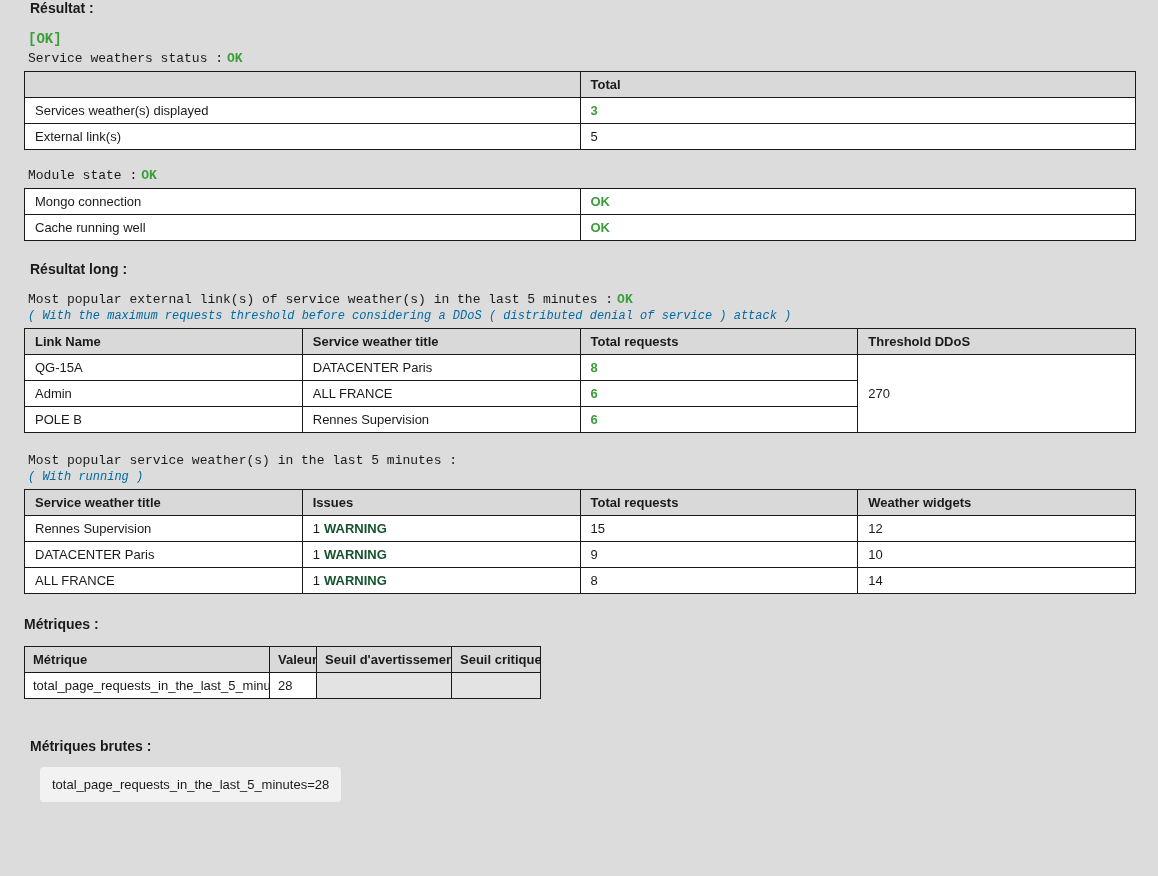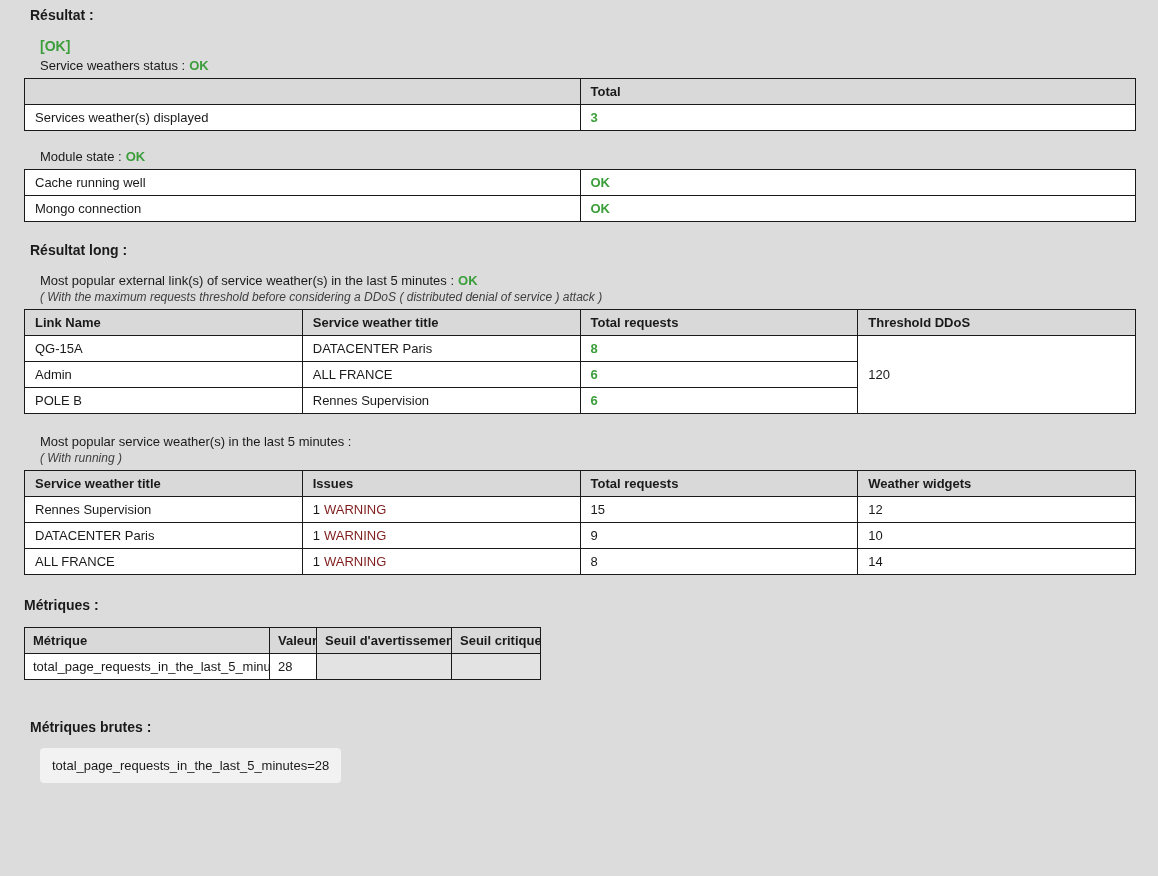--- a/index.html
+++ b/index.html
@@ -8,55 +8,55 @@
     width: 1158px; height: 876px; overflow: hidden;
     background: #dcdcdc;
     font-family: "Liberation Sans", sans-serif;
     font-size: 13px;
     color: #1a1a1a;
   }
   .h-section {
     font-weight: bold; font-size: 14px;
     margin: 0; padding-left: 30px;
   }
-  .h-resultat { padding-top: 7px; }
+  .h-resultat { }
   .h-resultat-long { margin-top: 20px; }
   .h-metriques { margin-top: 22px; padding-left: 24px; }
   .h-metriques-brutes { margin-top: 39px; }
 
-  .indent { margin-left: 40px; }
+  .indent { margin-left: 28px; font-family: Liberation Mono, monospace; }
 
   .ok-tag { margin-top: 15px; font-weight: bold; font-size: 14px; color: #3b9e3b; }
   .status-line { margin-top: 4px; }
   .status-line .val { font-weight: bold; color: #3b9e3b; margin-left: 4px; }
 
   .subtitle-line { margin-top: 15px; }
   .subtitle-line .val { font-weight: bold; color: #3b9e3b; margin-left: 4px; }
   .note-line {
-    margin-top: 2px; font-style: italic; font-size: 12px; color: #404040;
+    margin-top: 2px; font-style: italic; font-size: 12px; color: #0369a1;
   }
 
   table.tbl {
     border-collapse: collapse;
     margin-left: 24px; margin-top: 5px;
     background: #ffffff;
     table-layout: fixed;
   }
   table.tbl th, table.tbl td {
     border: 1px solid #1a1a1a;
     padding: 5px 10px;
     height: 26px;
     text-align: left;
     vertical-align: middle;
     overflow: hidden; white-space: nowrap;
   }
   table.tbl th { background: #d9d9d9; font-weight: bold; }
   .tbl-wide { width: 1112px; }
   .green-val { color: #3b9e3b; font-weight: bold; }
-  .warn-val { color: #7f1d1d; font-weight: normal; margin-left: 4px; }
+  .warn-val { color: #14532d; font-weight: bold; margin-left: 4px; }
   td.merged { vertical-align: middle; }
 
   .module-line { margin-top: 18px; }
   .module-line .val { font-weight: bold; color: #3b9e3b; margin-left: 4px; }
   .gap-section { margin-top: 20px; }
 
   table.tbl-metrics { width: 516px; margin-top: 14px; }
   table.tbl-metrics th, table.tbl-metrics td { padding: 5px 8px; }
   table.tbl-metrics td.empty-cell { background: #e3e3e3; }
 
@@ -92,39 +92,43 @@
     </colgroup>
   <tbody>
       <tr>
     <th></th>
     <th>Total</th>
   </tr>
   <tr>
     <td>Services weather(s) displayed</td>
     <td class="green-val">3</td>
   </tr>
+  <tr>
+    <td>External link(s)</td>
+    <td>5</td>
+  </tr>
 </tbody>
   </table>
 
 <div class="indent module-line">
   <span>Module state :</span><span class="val">OK</span>
 </div>
 
 <table class="tbl tbl-wide">
   <colgroup>
       <col class="col-half">
       <col class="col-half">
     </colgroup>
   <tbody>
   <tr>
+    <td>Mongo connection</td>
+    <td class="green-val">OK</td>
+  </tr>
+  <tr>
     <td>Cache running well</td>
-    <td class="green-val">OK</td>
-  </tr>
-  <tr>
-    <td>Mongo connection</td>
     <td class="green-val">OK</td>
   </tr>
 </tbody>
   </table>
 
 
 <h2 class="h-section h-resultat-long">Résultat long :</h2>
 
 <div class="indent subtitle-line">
   <span>Most popular external link(s) of service weather(s) in the last 5 minutes :</span><span class="val">OK</span>
@@ -142,21 +146,21 @@
       <tr>
     <th>Link Name</th>
     <th>Service weather title</th>
     <th>Total requests</th>
     <th>Threshold DDoS</th>
   </tr>
   <tr>
     <td>QG-15A</td>
     <td>DATACENTER Paris</td>
     <td class="green-val">8</td>
-    <td class="merged" rowspan="3">120</td>
+    <td class="merged" rowspan="3">270</td>
   </tr>
   <tr>
     <td>Admin</td>
     <td>ALL FRANCE</td>
     <td class="green-val">6</td>
   </tr>
   <tr>
     <td>POLE B</td>
     <td>Rennes Supervision</td>
     <td class="green-val">6</td>

